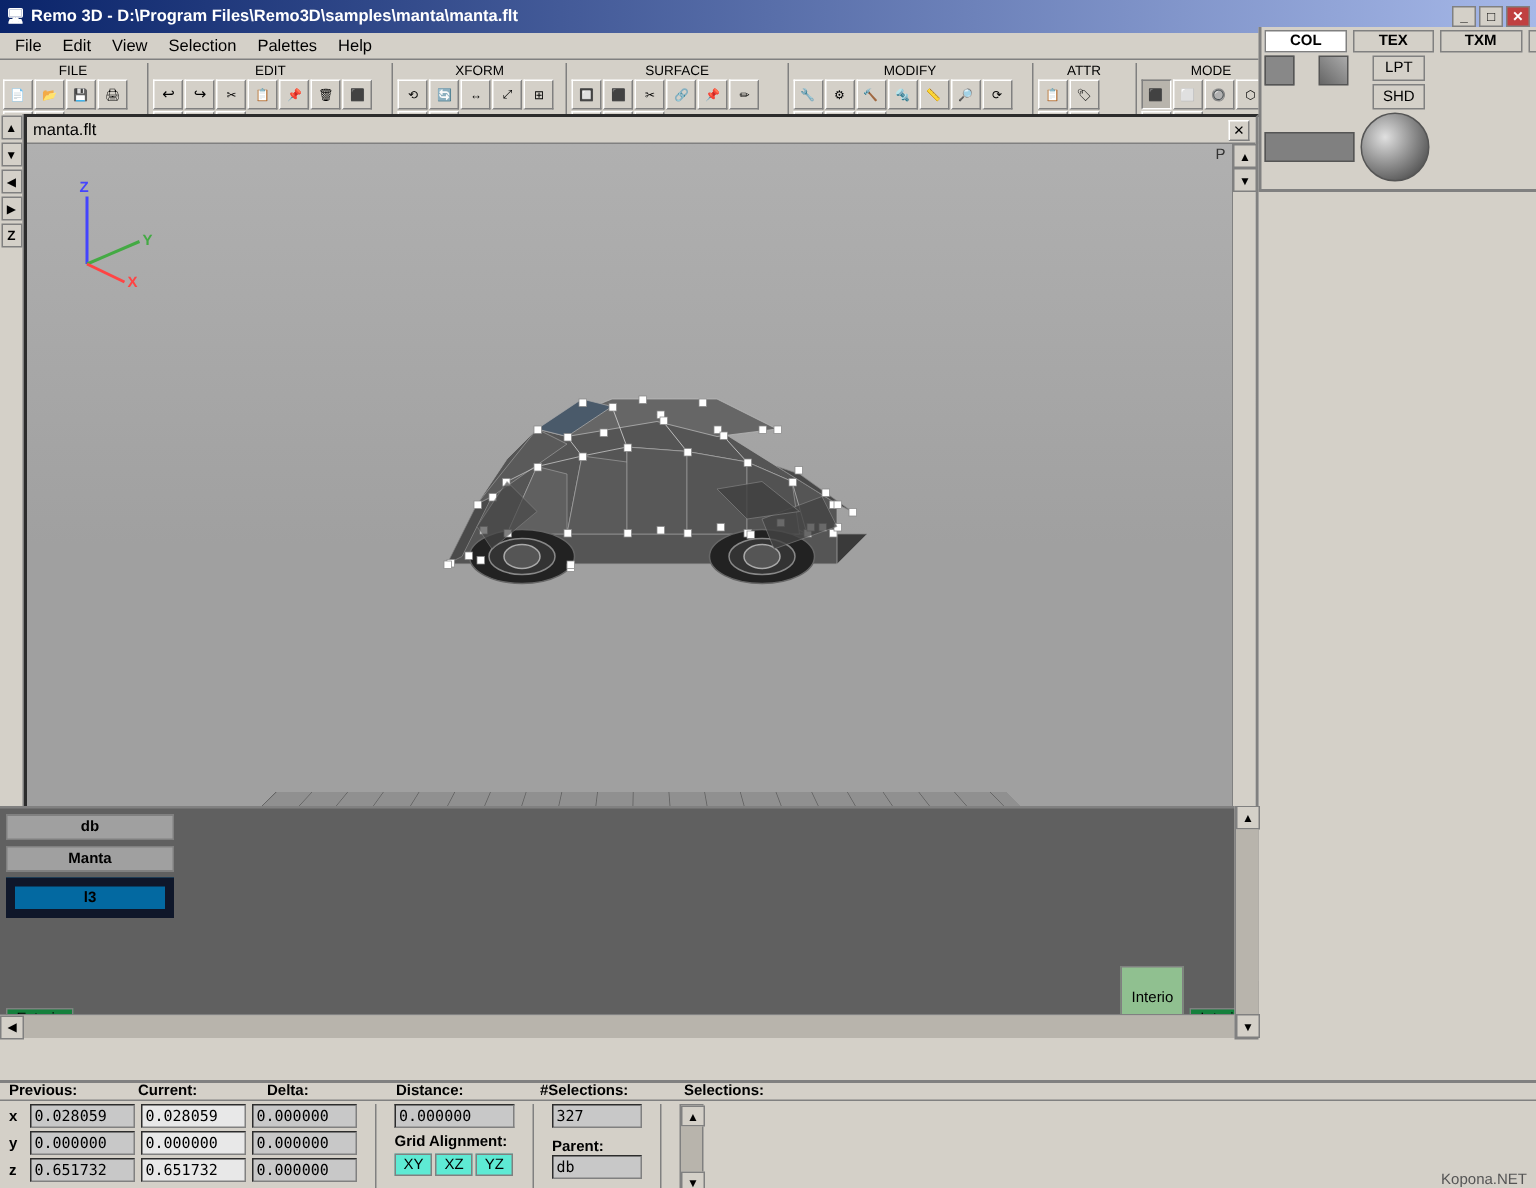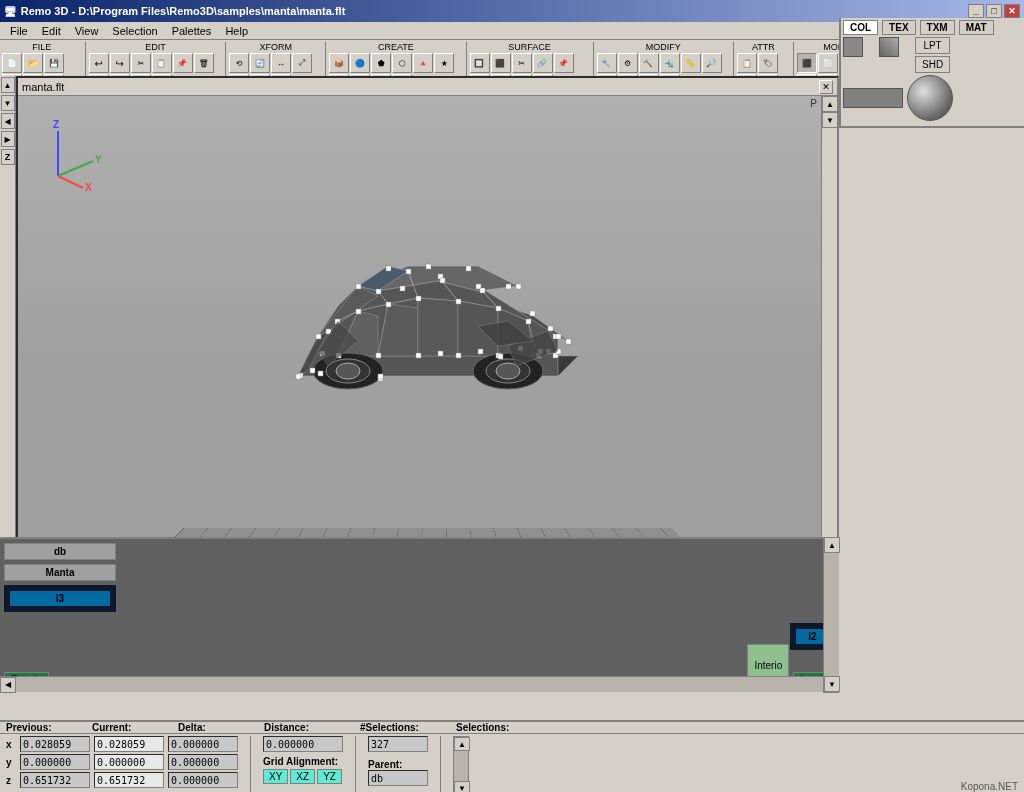--- a/index.html
+++ b/index.html
@@ -97,21 +97,21 @@
       border-left: 2px solid #808080;
       border-bottom: 2px solid #808080;
       padding: 2px;
     }
     #right-panel-tabs {
       display: flex;
       gap: 4px;
       margin-bottom: 2px;
     }
     .rp-tab {
-      padding: 1px 6px;
+      padding: 1px 16px;
       font-size: 10px;
       background: #d4d0c8;
       border: 1px solid #808080;
       cursor: pointer;
       font-weight: bold;
     }
     .rp-tab.active { background: #fff; }
     #right-panel-content {
       display: flex;
       gap: 4px;
@@ -528,35 +528,20 @@
       <button class="tbtn">⟲</button>
       <button class="tbtn">🔄</button>
       <button class="tbtn">↔</button>
       <button class="tbtn">⤢</button>
       <button class="tbtn">⊞</button>
       <button class="tbtn">🔁</button>
       <button class="tbtn">〰</button>
     </div>
   </div>
 
-  <div class="toolbar-group">
-    <div class="toolbar-group-label">CREATE</div>
-    <div class="toolbar-buttons">
-      <button class="tbtn">📦</button>
-      <button class="tbtn">🔵</button>
-      <button class="tbtn">⬟</button>
-      <button class="tbtn">⬡</button>
-      <button class="tbtn">🔺</button>
-      <button class="tbtn">★</button>
-      <button class="tbtn">🌀</button>
-      <button class="tbtn">📐</button>
-      <button class="tbtn">✏</button>
-      <button class="tbtn">🔗</button>
-    </div>
-  </div>
 
   <div class="toolbar-group">
     <div class="toolbar-group-label">SURFACE</div>
     <div class="toolbar-buttons">
       <button class="tbtn">🔲</button>
       <button class="tbtn">⬛</button>
       <button class="tbtn">✂</button>
       <button class="tbtn">🔗</button>
       <button class="tbtn">📌</button>
       <button class="tbtn">✏</button>
@@ -825,23 +810,20 @@
   </div>
 </div>
 
 <div id="tree-panel">
   <div id="tree-panel-content">
     <div id="tree-left">
       <div class="tree-node tree-node-gray">db</div>
       <div class="tree-node tree-node-gray">Manta</div>
       <div class="tree-node tree-node-green">l3</div>
     </div>
-    <div id="tree-right">
-      <div class="tree-node tree-node-right tree-node-green">l2</div>
-    </div>
   </div>
   <div id="tree-bottom-bar">
     <div style="display:flex;gap:4px;">
       <button class="bottom-bar-btn bottom-bar-btn-gray">Exterio</button>
     </div>
     <div style="display:flex;gap:4px;">
       <button class="bottom-bar-btn bottom-bar-btn-green">Interio</button>
       <button class="bottom-bar-btn bottom-bar-btn-gray">Interio</button>
     </div>
   </div>

